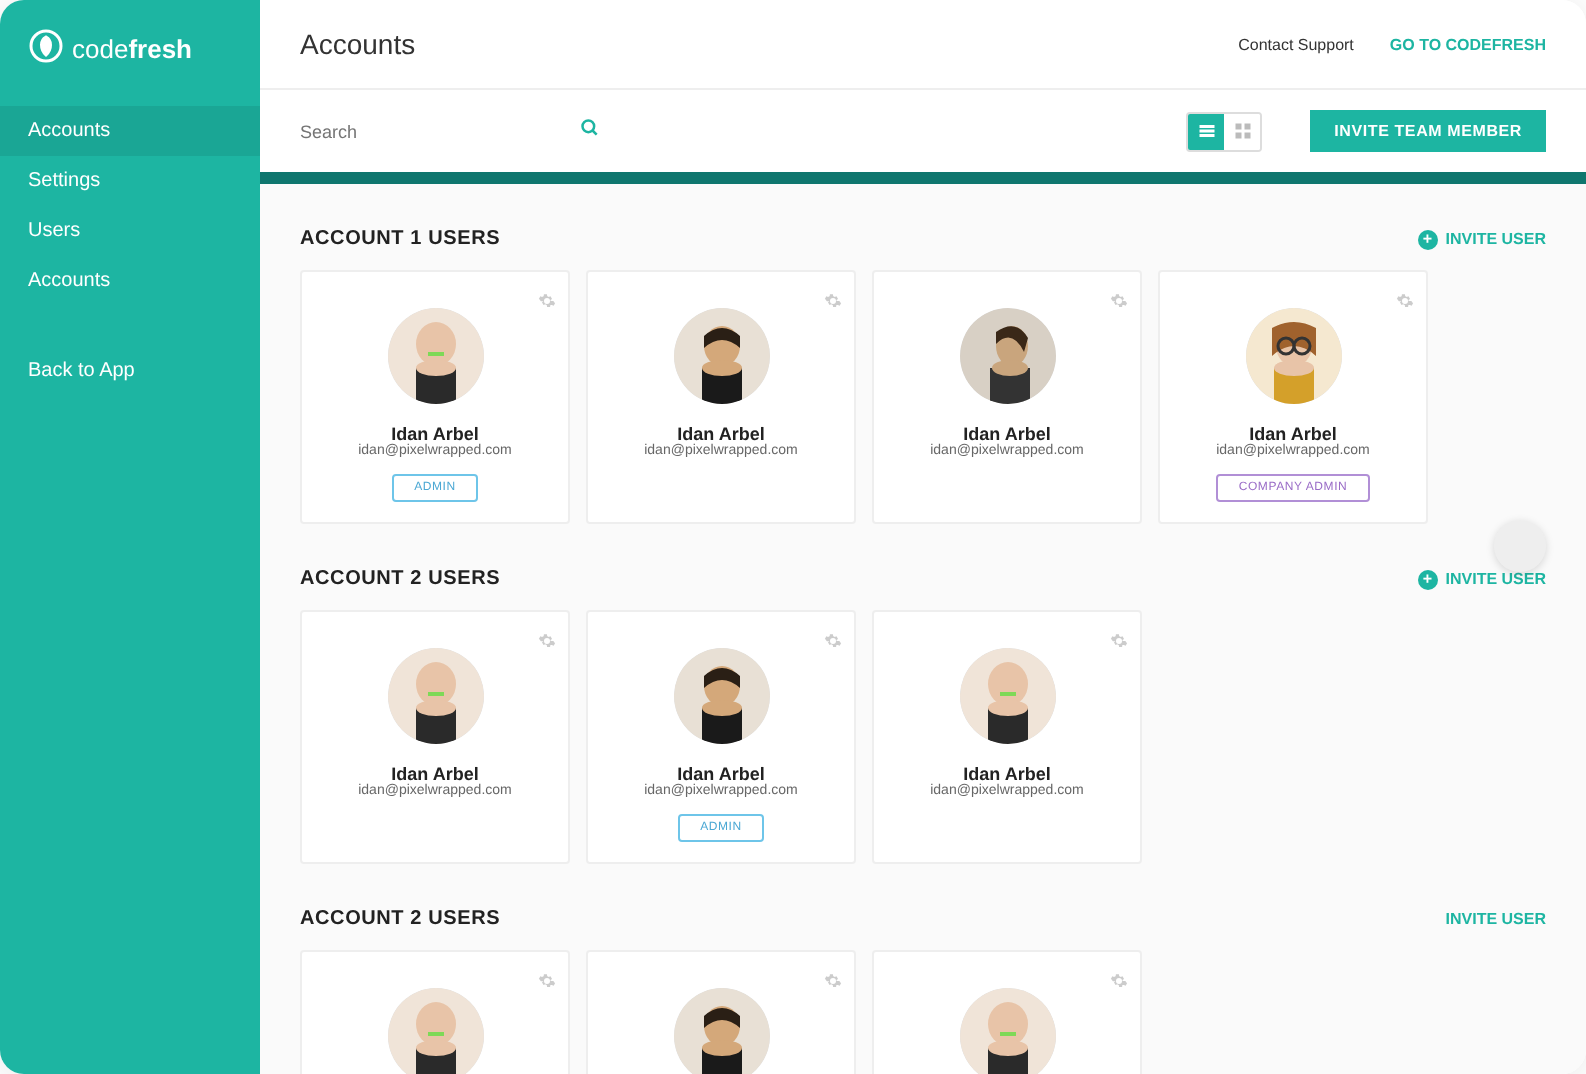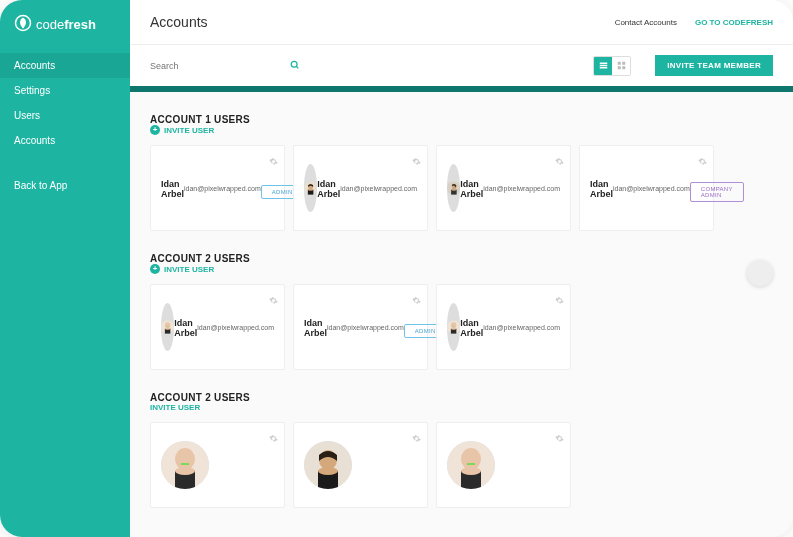--- a/index.html
+++ b/index.html
@@ -1,17 +1,17 @@
 <!DOCTYPE html>
 <html><head>
 <meta charset="utf-8">
 <style>
 * { margin: 0; padding: 0; box-sizing: border-box; font-family: -apple-system, BlinkMacSystemFont, "Segoe UI", Arial, sans-serif; }
 body { background: #fff; width: 793px; height: 537px; overflow: hidden; }
-.app { display: flex; width: 793px; height: 537px; border-radius: 22px; overflow: hidden; box-shadow: 0 2px 20px rgba(0,0,0,0.1); background: #fff; }
+.app { display: flex; width: 793px; height: 537px; border-radius: 12px; overflow: hidden; box-shadow: 0 2px 20px rgba(0,0,0,0.1); background: #fff; }
 .sidebar { width: 130px; background: #1db5a2; color: #fff; flex-shrink: 0; padding: 14px 0; }
 .logo { display: flex; align-items: center; gap: 4px; padding: 0 14px 18px 14px; font-size: 13px; font-weight: 400; }
 .logo svg { width: 18px; height: 18px; }
 .logo b { font-weight: 700; }
 .section-label { font-size: 8px; letter-spacing: 0.5px; padding: 6px 14px; color: #c8f0ea; }
 .nav-item { font-size: 10px; padding: 7px 14px; cursor: pointer; color: #fff; }
 .nav-item.active { background: rgba(0,0,0,0.08); }
 .nav-spacer { height: 20px; }
 .main { flex: 1; display: flex; flex-direction: column; background: #fafafa; overflow: hidden; }
 .header { display: flex; align-items: center; justify-content: space-between; padding: 14px 20px; background: #fff; border-bottom: 1px solid #eee; }
@@ -24,26 +24,26 @@
 .search-box input { border: none; outline: none; font-size: 9px; color: #888; width: 100%; background: transparent; }
 .search-icon { color: #1db5a2; font-size: 10px; }
 .toolbar-right { display: flex; align-items: center; gap: 24px; }
 .view-toggle { display: flex; border: 1px solid #ddd; border-radius: 2px; overflow: hidden; }
 .view-btn { width: 18px; height: 18px; display: flex; align-items: center; justify-content: center; cursor: pointer; background: #fff; }
 .view-btn.active { background: #1db5a2; color: #fff; }
 .view-btn svg { width: 9px; height: 9px; }
 .invite-team { background: #1db5a2; color: #fff; border: none; font-size: 8px; font-weight: 600; padding: 6px 12px; cursor: pointer; letter-spacing: 0.3px; }
 .content { flex: 1; overflow-y: auto; padding: 0 20px 20px 20px; }
 .section { margin-top: 22px; }
-.section-head { display: flex; justify-content: space-between; align-items: flex-start; margin-bottom: 10px; flex-direction: column; }
+.section-head { display: flex; justify-content: space-between; align-items: center; margin-bottom: 10px; }
 .section-title { font-size: 10px; font-weight: 700; color: #222; letter-spacing: 0.3px; }
 .invite-user { display: flex; align-items: center; gap: 4px; color: #1db5a2; font-size: 8px; font-weight: 600; cursor: pointer; }
 .invite-user .plus { width: 10px; height: 10px; border-radius: 50%; background: #1db5a2; color: #fff; display: flex; align-items: center; justify-content: center; font-size: 8px; line-height: 1; }
 .cards { display: flex; gap: 8px; }
-.card { width: 135px; background: #fff; border: 1px solid #eee; border-radius: 2px; padding: 10px; position: relative; display: flex; flex-direction: row; align-items: center; }
+.card { width: 135px; background: #fff; border: 1px solid #eee; border-radius: 2px; padding: 10px; position: relative; display: flex; flex-direction: column; align-items: center; }
 .gear { position: absolute; top: 6px; right: 6px; color: #ccc; cursor: pointer; }
 .gear svg { width: 9px; height: 9px; }
 .avatar { width: 48px; height: 48px; border-radius: 50%; margin: 8px 0; background: #ddd; overflow: hidden; display: flex; align-items: center; justify-content: center; }
 .avatar svg { width: 100%; height: 100%; }
 .uname { font-size: 9px; font-weight: 700; color: #222; margin-top: 2px; }
 .uemail { font-size: 7px; color: #666; }
 .badge { margin-top: 8px; font-size: 6px; padding: 3px 10px; border-radius: 2px; letter-spacing: 0.3px; }
 .badge-admin { border: 1px solid #6ec5e9; color: #4ba8d4; }
 .badge-company { border: 1px solid #b18fd6; color: #9a6cc7; }
 .float-btn { position: fixed; right: 20px; top: 260px; width: 26px; height: 26px; border-radius: 50%; background: #eee; box-shadow: 0 1px 4px rgba(0,0,0,0.15); }
@@ -69,21 +69,21 @@
         <div class="nav-item">Accounts</div>
       </div>
     <div class="nav-spacer"></div>
     <div class="nav-item">Back to App</div>
   </aside>
 
   <main class="main">
     <div class="header">
       <div class="page-title">Accounts</div>
       <div class="header-links">
-        <span class="link-dark">Contact Accounts</span>
+        <span class="link-dark">Contact Support</span>
         <span class="link-teal">GO TO CODEFRESH</span>
       </div>
     </div>
 
     <div class="toolbar">
       <div class="search-box">
         <input type="text" placeholder="Search" style="">
         <span class="search-icon">
           <svg width="10" height="10" viewBox="0 0 24 24" fill="none" stroke="currentColor" stroke-width="3">
               <circle cx="10" cy="10" r="7"></circle>

